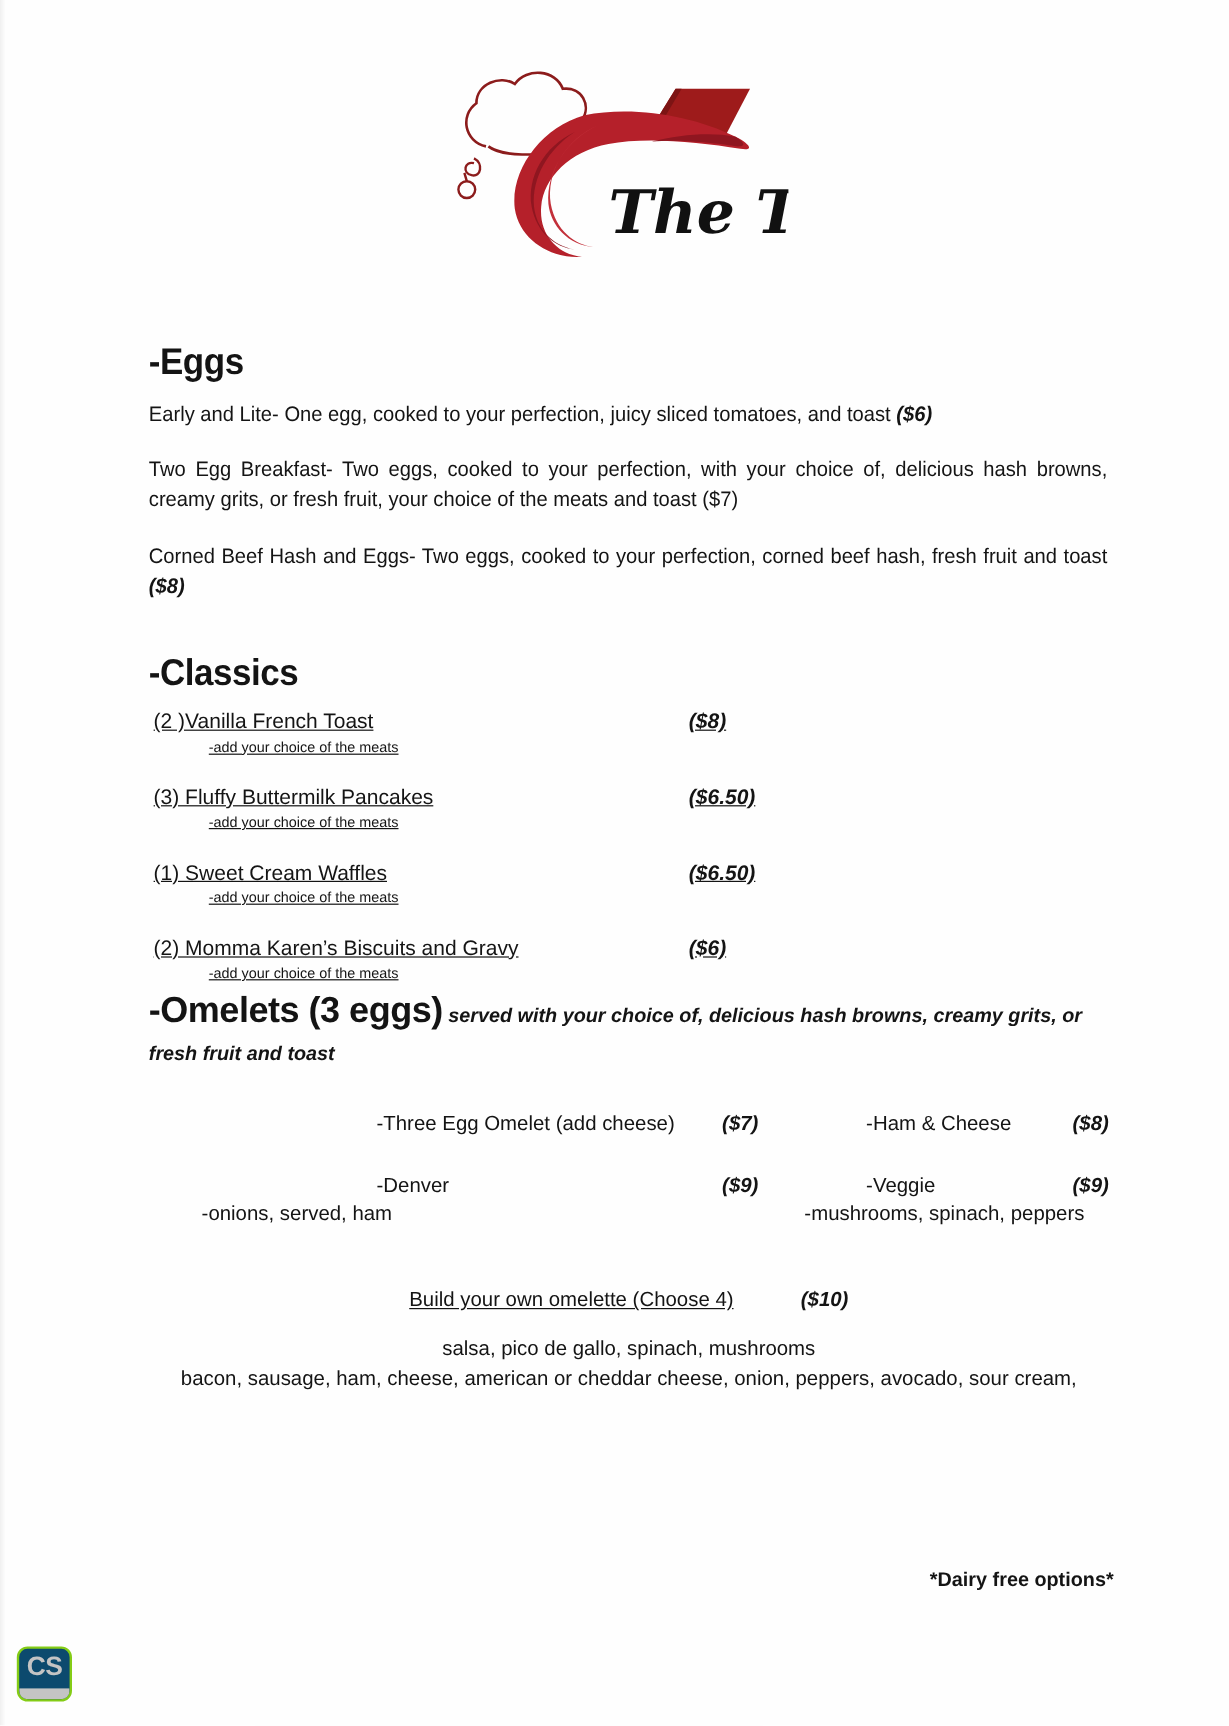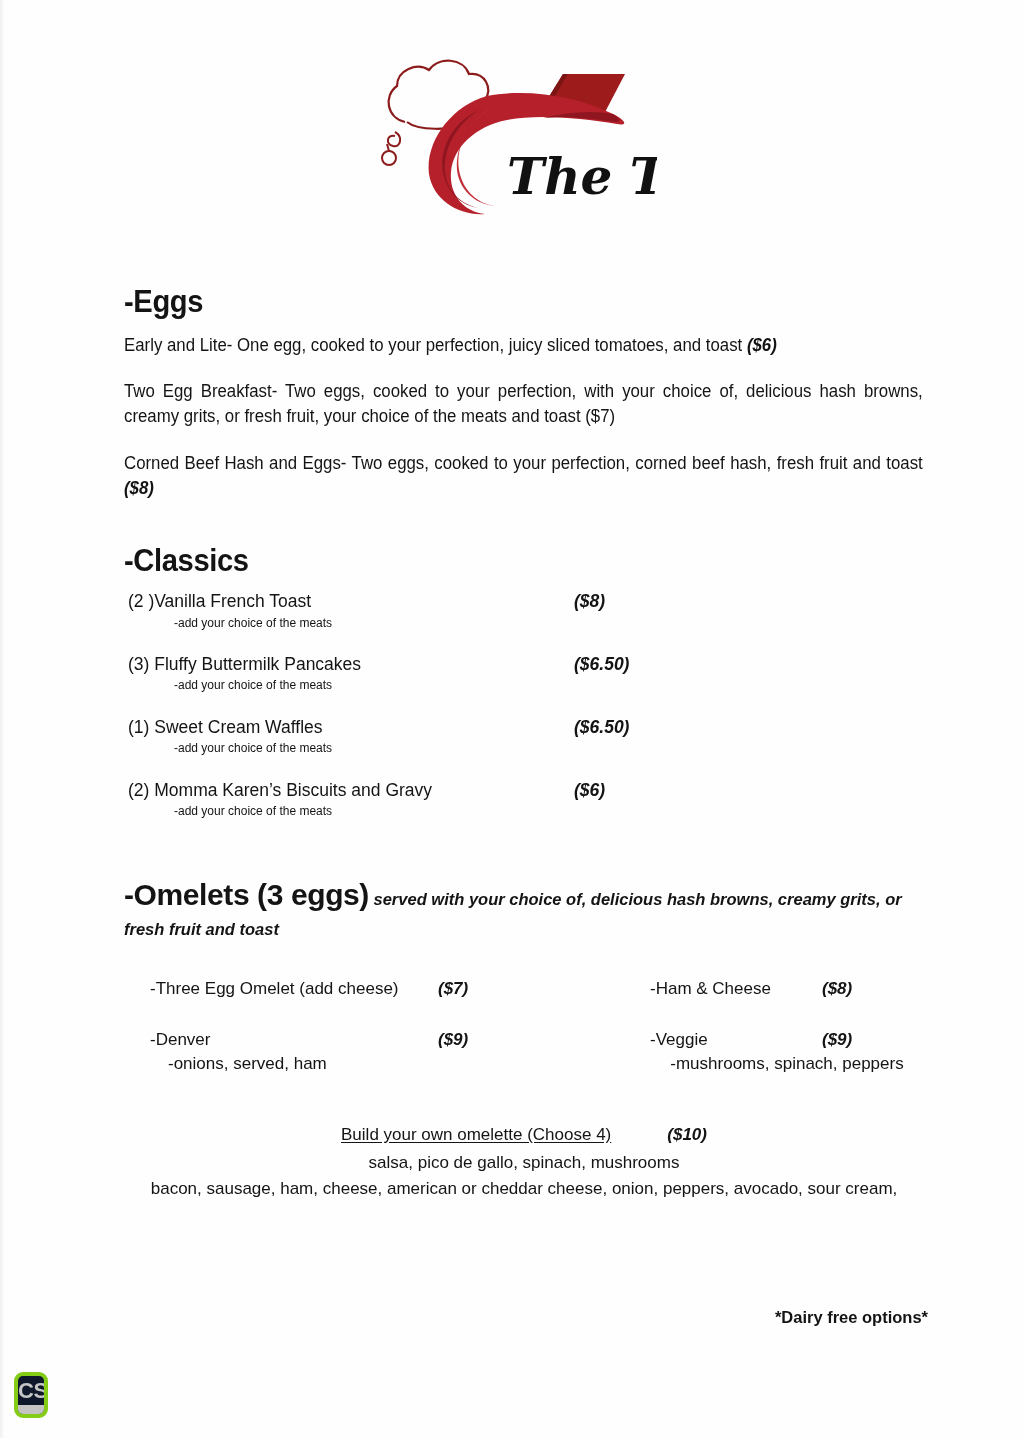--- a/index.html
+++ b/index.html
@@ -63,24 +63,24 @@
     transform: scaleX(0.96);
     transform-origin: left center;
     width: 104%;
   }
   .para:last-child { margin-bottom: 0; }
   .price-i { font-style: italic; font-weight: 600; }
 
   .sec-eggs { margin-bottom: 44px; }
 
   
-  .sec-classics { margin-bottom: 52px; }
+  .sec-classics { }
   .sec-classics .sec-head { margin-bottom: 12px; }
 
-  .c-item { margin-bottom: 20px; }
+  .c-item { margin-bottom: 20px; text-decoration: underline; }
   .c-item:last-child { margin-bottom: 0; }
   .c-row {
     display: flex;
     align-items: baseline;
     font-size: 17.5px;
     line-height: 1.45;
   }
   .c-name { width: 446px; flex: 0 0 446px; padding-left: 4px; }
   .c-price { font-style: italic; font-weight: 600; }
   .c-sub {
@@ -110,39 +110,39 @@
 
   .om-grid {
     display: grid;
     grid-template-columns: 508px auto;
     row-gap: 26px;
     font-size: 17px;
     line-height: 1.45;
   }
   .om-cell-l { padding-left: 26px; }
   .om-cell-r { padding-left: 18px; }
-  .om-line { display: flex; align-items: baseline; }
+  .om-line { display: flex; align-items: baseline; justify-content: flex-end; }
   .om-name-a { width: 288px; flex: 0 0 288px; }
   .om-name-b { width: 172px; flex: 0 0 172px; }
   .om-price { font-style: italic; font-weight: 600; }
   .om-desc { padding-left: 18px; }
   .om-desc-r { text-align: center; padding-left: 0; }
 
   
   .byo {
     margin-top: 46px;
     text-align: center;
     font-size: 17px;
     line-height: 1.45;
   }
   .byo-title-row {
     display: inline-flex;
     align-items: baseline;
     gap: 56px;
-    margin-bottom: 3px;
+    margin-bottom: 15px;
   }
   .byo-title {
     text-decoration: underline;
     text-underline-offset: 2px;
   }
   .byo-price { font-style: italic; font-weight: 600; }
   .byo-list {
     max-width: 790px;
     margin: 0 auto;
     line-height: 1.5;
@@ -161,27 +161,27 @@
   
   .cs-bar {
     position: absolute;
     left: 14px;
     top: 1372px;
     display: flex;
     align-items: center;
     gap: 14px;
   }
   .cs-logo {
-    width: 34px;
+    width: 46px;
     height: 46px;
-    border: 4px solid #84cc16;
+    border: 2px solid #84cc16;
     border-radius: 9px;
     position: relative;
     box-sizing: border-box;
-    background: #0f172a;
+    background: #0c4a6e;
     overflow: hidden;
   }
   .cs-logo .cs-text {
     position: absolute;
     left: 0; right: 0;
     top: 3px;
     text-align: center;
     font-size: 22px;
     font-weight: bold;
     color: #c4c4c4;

